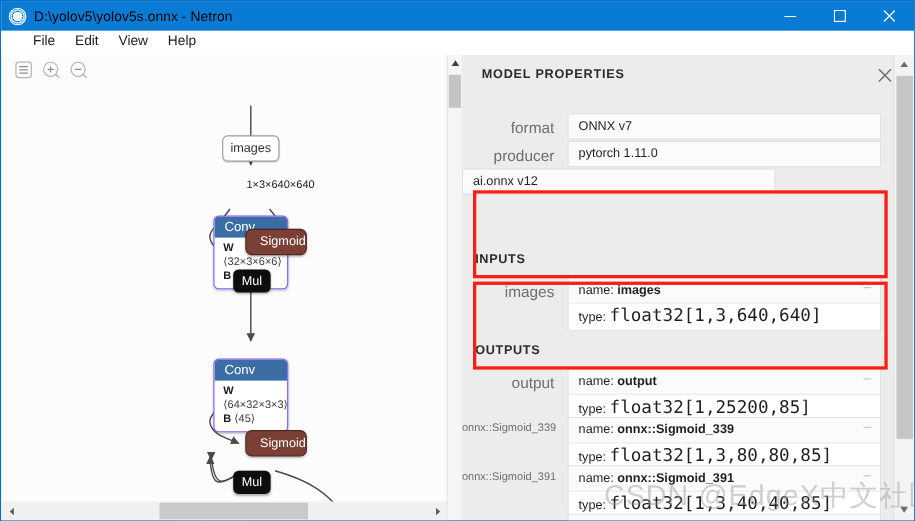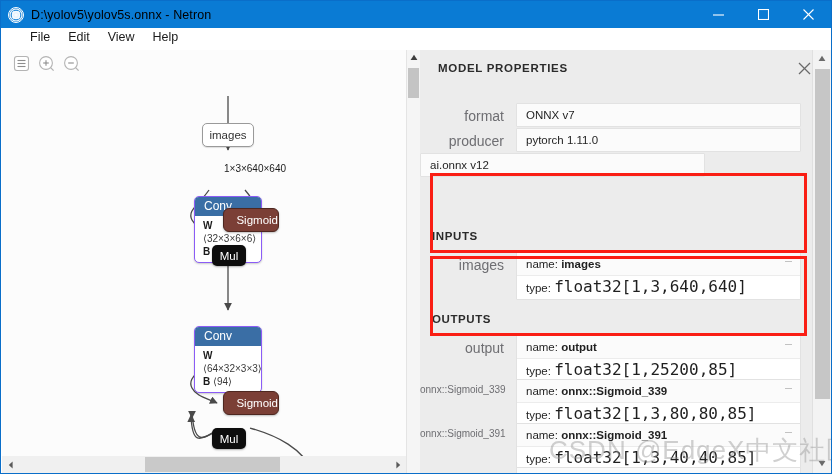--- a/index.html
+++ b/index.html
@@ -457,21 +457,21 @@
     <div class="node node-mul" style="left:210px; top:195px; width:34px; height:21px;">
       <span>Mul</span>
     </div>
 
     <div class="node node-conv" style="left:192px; top:276px; width:68px;">
       <div class="conv-head">Conv</div>
       <div class="conv-body">
         <div><span class="pname">W</span>
           <span class="pval">⟨64×32×3×3⟩</span></div>
         <div><span class="pname">B</span>
-          <span class="pval">⟨94⟩</span></div>
+          <span class="pval">⟨45⟩</span></div>
       </div>
     </div>
 
     <div class="node node-sigmoid" style="left:221px; top:341px; width:56px; height:24px;">
       <span>Sigmoid</span>
     </div>
 
     <div class="node node-mul" style="left:210px; top:378px; width:34px; height:21px;">
       <span>Mul</span>
     </div>

